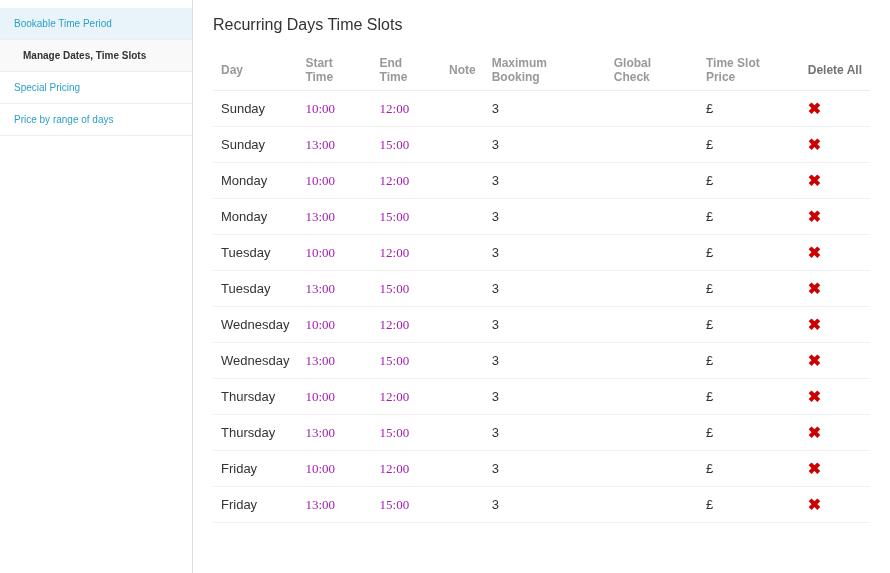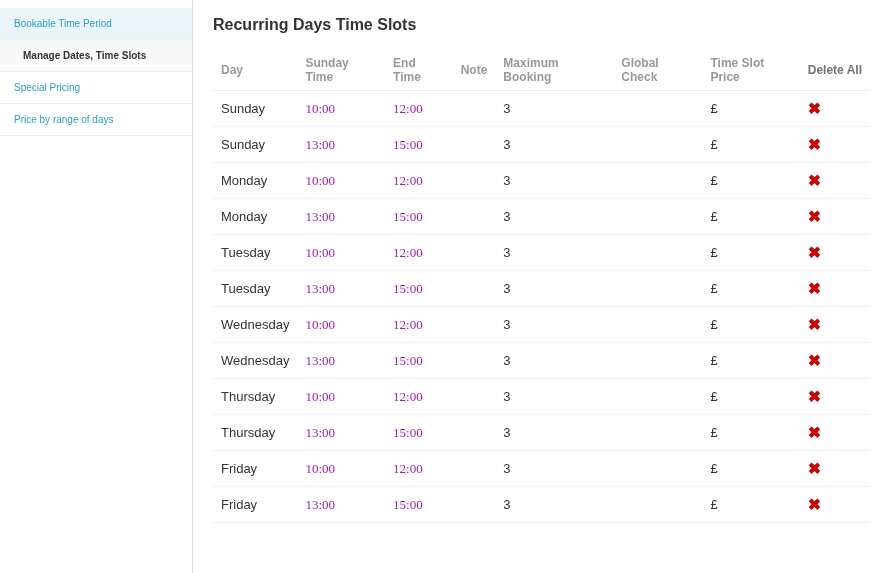--- a/index.html
+++ b/index.html
@@ -45,21 +45,21 @@
     }
 
     
     .main {
       flex: 1;
       padding: 16px 20px;
       overflow-y: auto;
     }
     .main-title {
       font-size: 16px;
-      font-weight: bold;
+      font-weight: normal;
       color: #333;
       margin-bottom: 16px;
     }
 
     
     table {
       width: 100%;
       border-collapse: collapse;
     }
     thead tr th {
@@ -105,21 +105,21 @@
     <div class="sidebar-item">Price by range of days</div>
   </div>
 
 <div class="main">
   <div class="main-title">Recurring Days Time Slots</div>
   <table>
     <thead>
       <tr>
 
       <th>Day</th>
-          <th>Sunday Time</th>
+          <th>Start Time</th>
           <th>End Time</th>
           <th>Note</th>
           <th>Maximum Booking</th>
           <th>Global Check</th>
           <th>Time Slot Price</th>
           <th><span class="delete-all-link">Delete All</span></th>
         </tr>
     </thead>
     <tbody>
 

